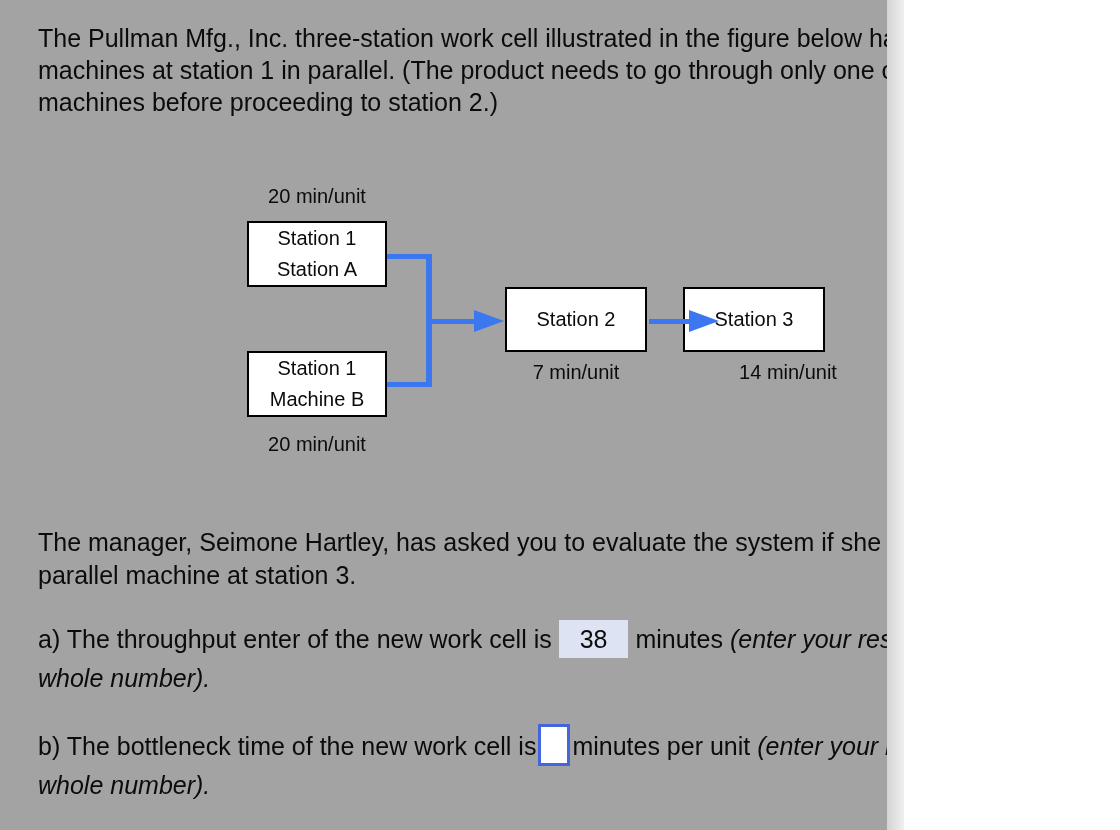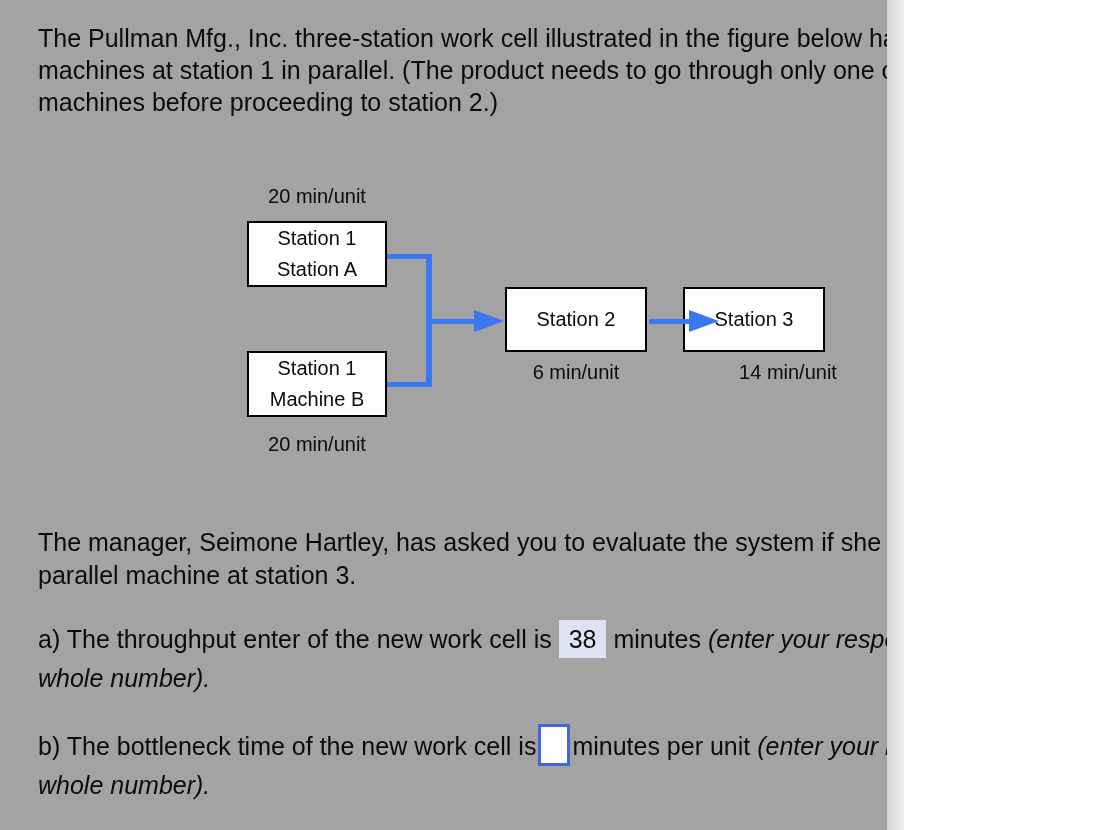--- a/index.html
+++ b/index.html
@@ -19,21 +19,21 @@
   }
   .rate-label{position:absolute;font-size:20px;line-height:28px;text-align:center;}
   .blue-line{position:absolute;background:#3b77ee;}
   .arrowhead{
     position:absolute;width:0;height:0;
     border-top:11px solid transparent;border-bottom:11px solid transparent;
     border-left:30px solid #3b77ee;
   }
 
   
-  .answer-filled{background:#dde3f2;padding:5px 10px;}
+  .answer-filled{background:#dde3f2;padding:5px 21px;}
   .answer-empty{
     display:inline-block;width:26px;height:36px;border:3px solid #4365de;
     background:#fff;vertical-align:-11px;margin:0 2px;
   }
 
   
   .icon-btn{
     position:absolute;width:48px;height:48px;border-radius:50%;background:#fff;
     box-shadow:0 1px 6px rgba(0,0,0,0.35);display:flex;align-items:center;justify-content:center;
     cursor:pointer;
@@ -64,21 +64,21 @@
     <div class="diagram-box" style="left:247px;top:351px;width:136px;height:62px;">
       <span>Station 1</span>
       <span>Machine B</span>
     </div>
 
     <div class="rate-label" style="left:247px;top:430px;width:140px;">20 min/unit</div>
 
     <div class="diagram-box" style="left:505px;top:287px;width:138px;height:61px;">
       <span>Station 2</span>
     </div>
-    <div class="rate-label" style="left:505px;top:358px;width:142px;">6 min/unit</div>
+    <div class="rate-label" style="left:505px;top:358px;width:142px;">7 min/unit</div>
 
     <div class="diagram-box" style="left:683px;top:287px;width:138px;height:61px;">
       <span>Station 3</span>
     </div>
     <div class="rate-label" style="left:717px;top:358px;width:142px;">14 min/unit</div>
 
     <div class="blue-line" style="left:387px;top:254px;width:44px;height:5px;"></div>
     <div class="blue-line" style="left:387px;top:382px;width:44px;height:5px;"></div>
     <div class="blue-line" style="left:426px;top:254px;width:6px;height:133px;"></div>
     <div class="blue-line" style="left:430px;top:319px;width:45px;height:5px;"></div>

